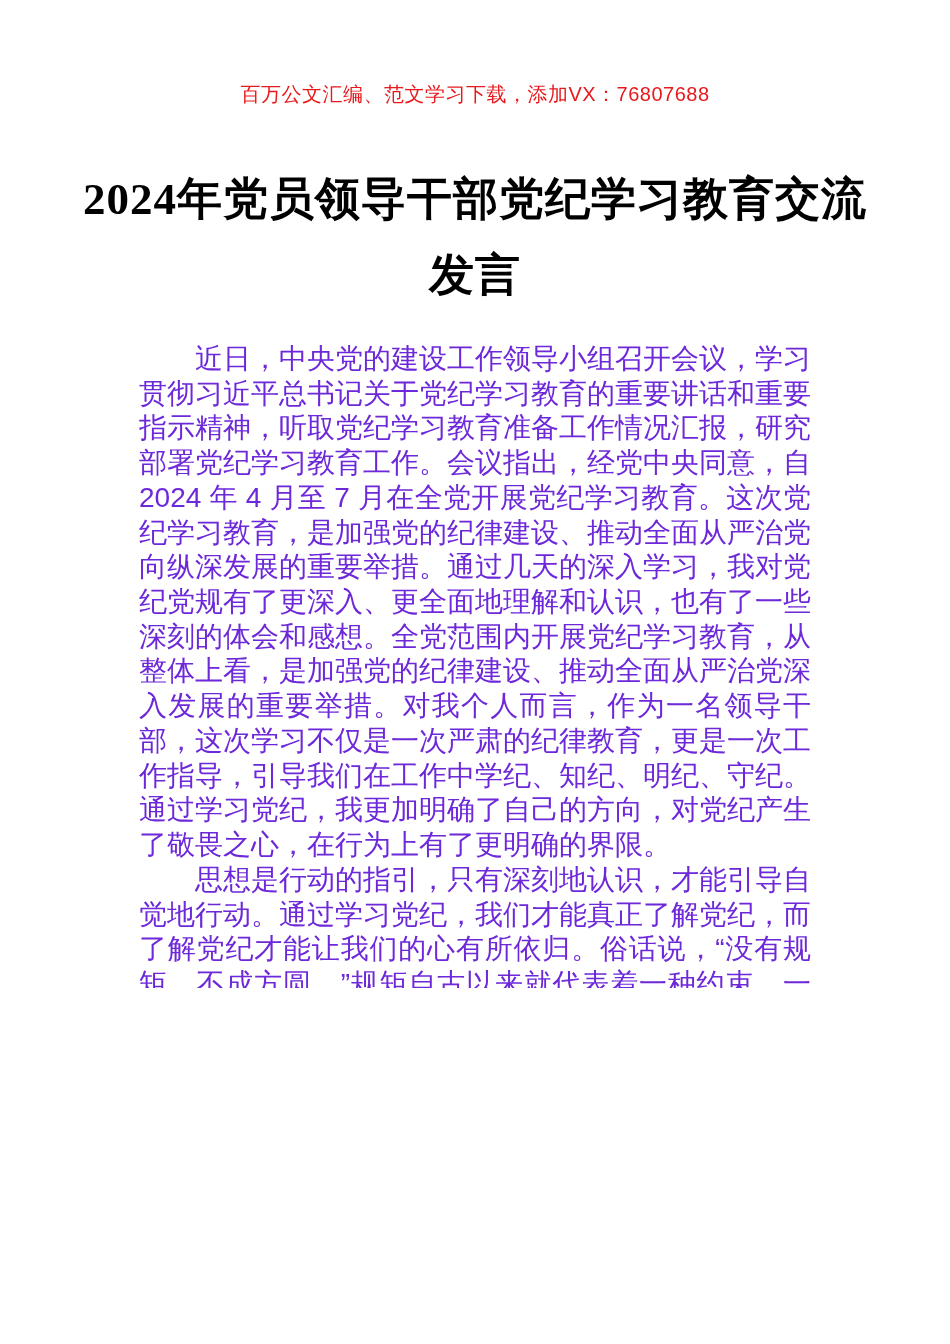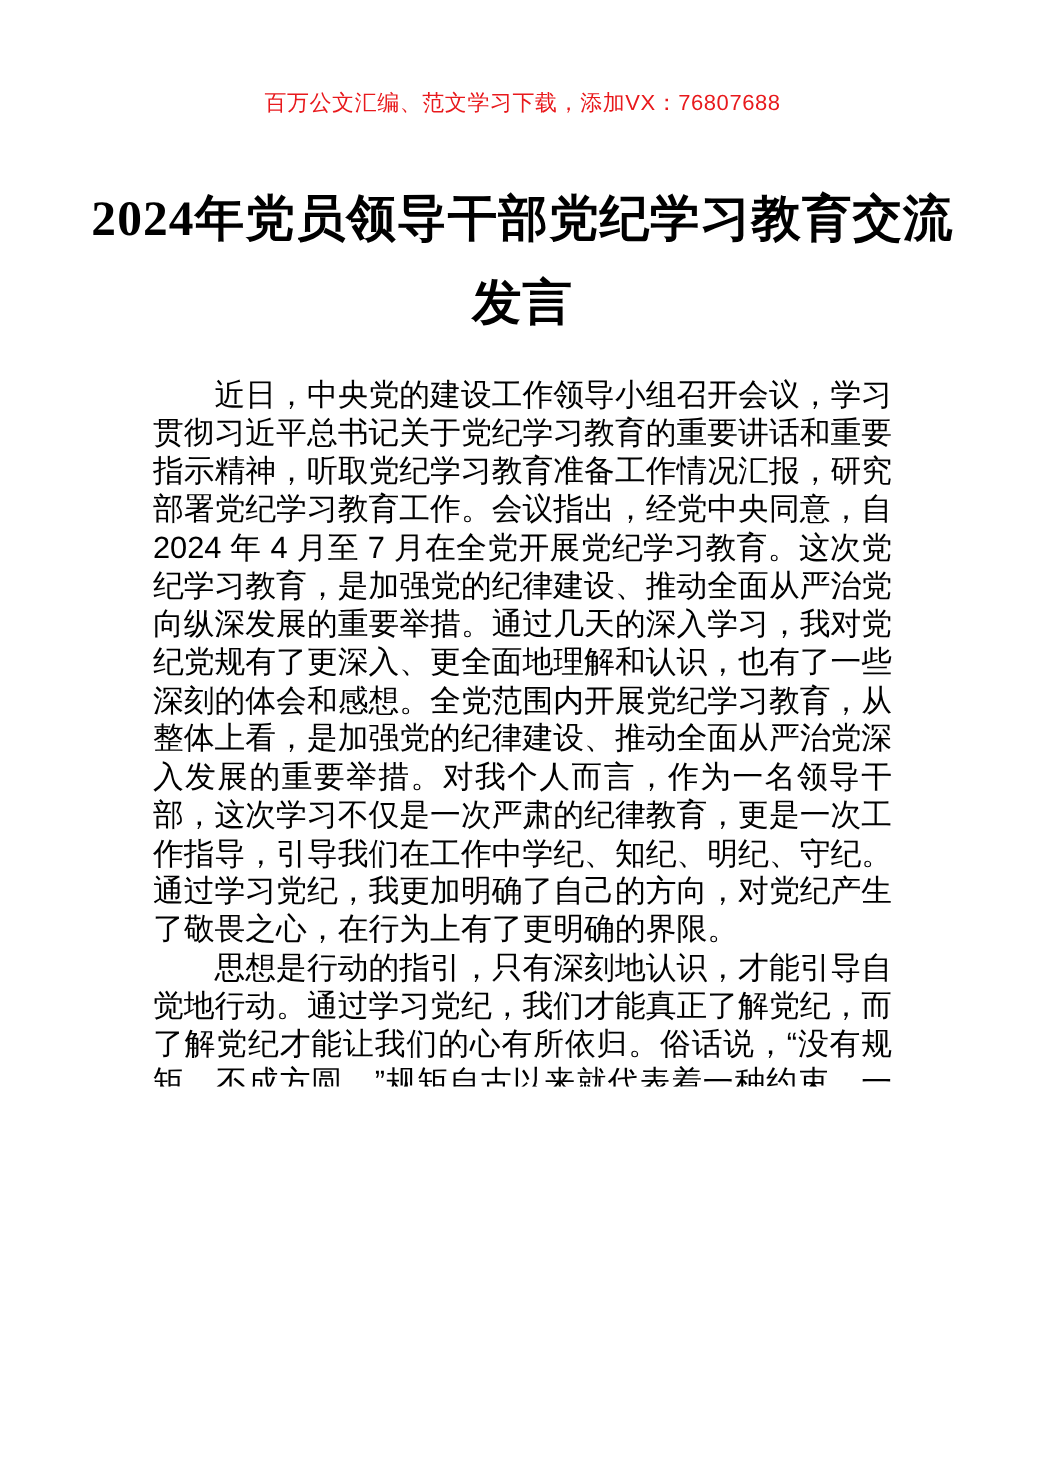--- a/index.html
+++ b/index.html
@@ -35,21 +35,21 @@
     line-height: 76px;
     color: #000000;
     letter-spacing: 1px;
   }
   .doc-body {
     width: 24em;
     margin: 29px auto 0 auto;
     font-family: "Liberation Sans", sans-serif;
     font-size: 28px;
     line-height: 1.24;
-    color: #000000;
+    color: #6d28d9;
     text-align: justify;
     text-justify: inter-ideograph;
   }
   .para {
     margin: 0;
     text-indent: 2em;
   }
 </style>
 </head>
 <body>

